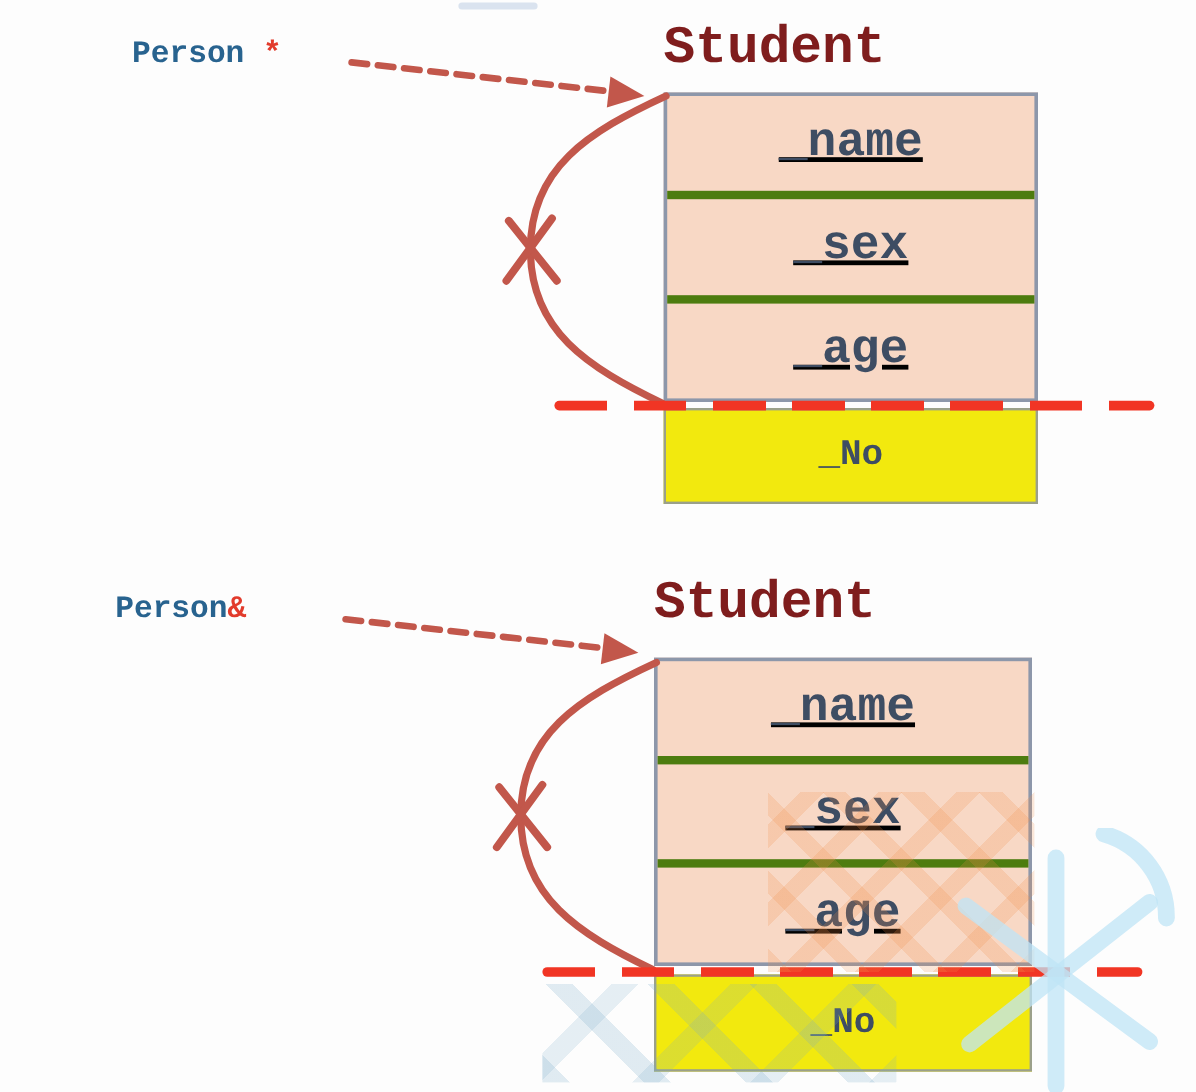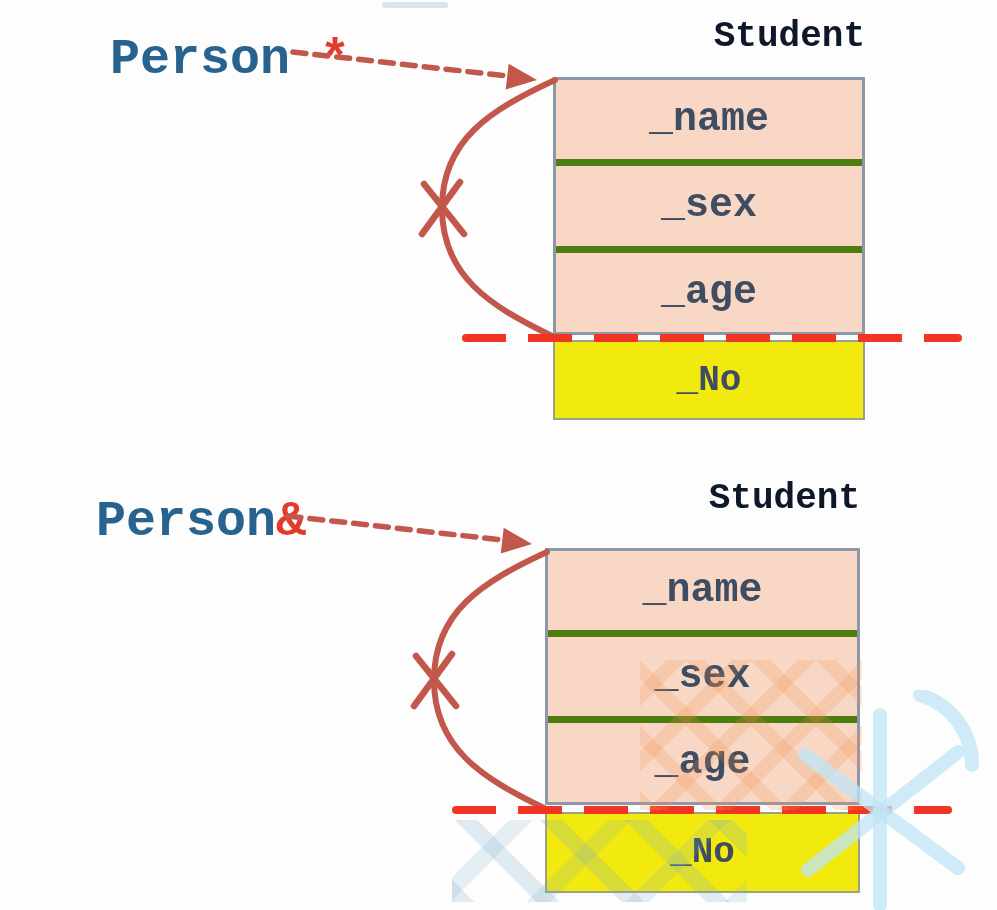--- a/index.html
+++ b/index.html
@@ -5,54 +5,55 @@
   html,body{margin:0;padding:0;}
   body{
     position:relative;
     width:997px;height:910px;
     background:#fdfdfd;
     font-family:"Liberation Mono","DejaVu Sans Mono",monospace;
     overflow:hidden;
   }
   .ref-label{
     position:absolute;
-    font-size:50px;font-weight:bold;
+    font-size:26px;font-weight:bold;
     color:#28638f;
     white-space:pre;
     line-height:1.2;
   }
   .ref-symbol{color:#e23b2c;}
   .class-title{
     position:absolute;
-    font-size:36px;font-weight:bold;
-    color:#0f172a;
-    text-align:right;
+    font-size:44px;font-weight:bold;
+    color:#7f1d1d;
+    text-align:left;
     line-height:1.15;
   }
   .class-box{
     position:absolute;
     display:flex;flex-direction:column;
     background:#f8d8c5;
     border:3px solid #8d97aa;
     box-sizing:border-box;
+    text-decoration:underline;
   }
   .member-row{
     flex:1;
     display:flex;align-items:center;justify-content:center;
     font-size:40px;font-weight:bold;
     color:#3e4d63;
   }
   .member-row + .member-row{border-top:7px solid #4d7c0f;}
   .derived-box{
     position:absolute;
     background:#f2e90e;
     border:2px solid #9ba08a;
     box-sizing:border-box;
     display:flex;align-items:center;justify-content:center;
-    font-size:36px;font-weight:bold;
+    font-size:30px;font-weight:bold;
     color:#3e4d63;
   }
   .cut-line{
     position:absolute;height:8px;border-radius:4px;
     background:repeating-linear-gradient(to right,#f13524 0px,#f13524 44px,transparent 44px,transparent 66px);
     z-index:6;
   }
   svg.curve,svg.arrow{position:absolute;overflow:visible;}
   .wm{position:absolute;pointer-events:none;z-index:10;}
   .wm-lattice-orange{

